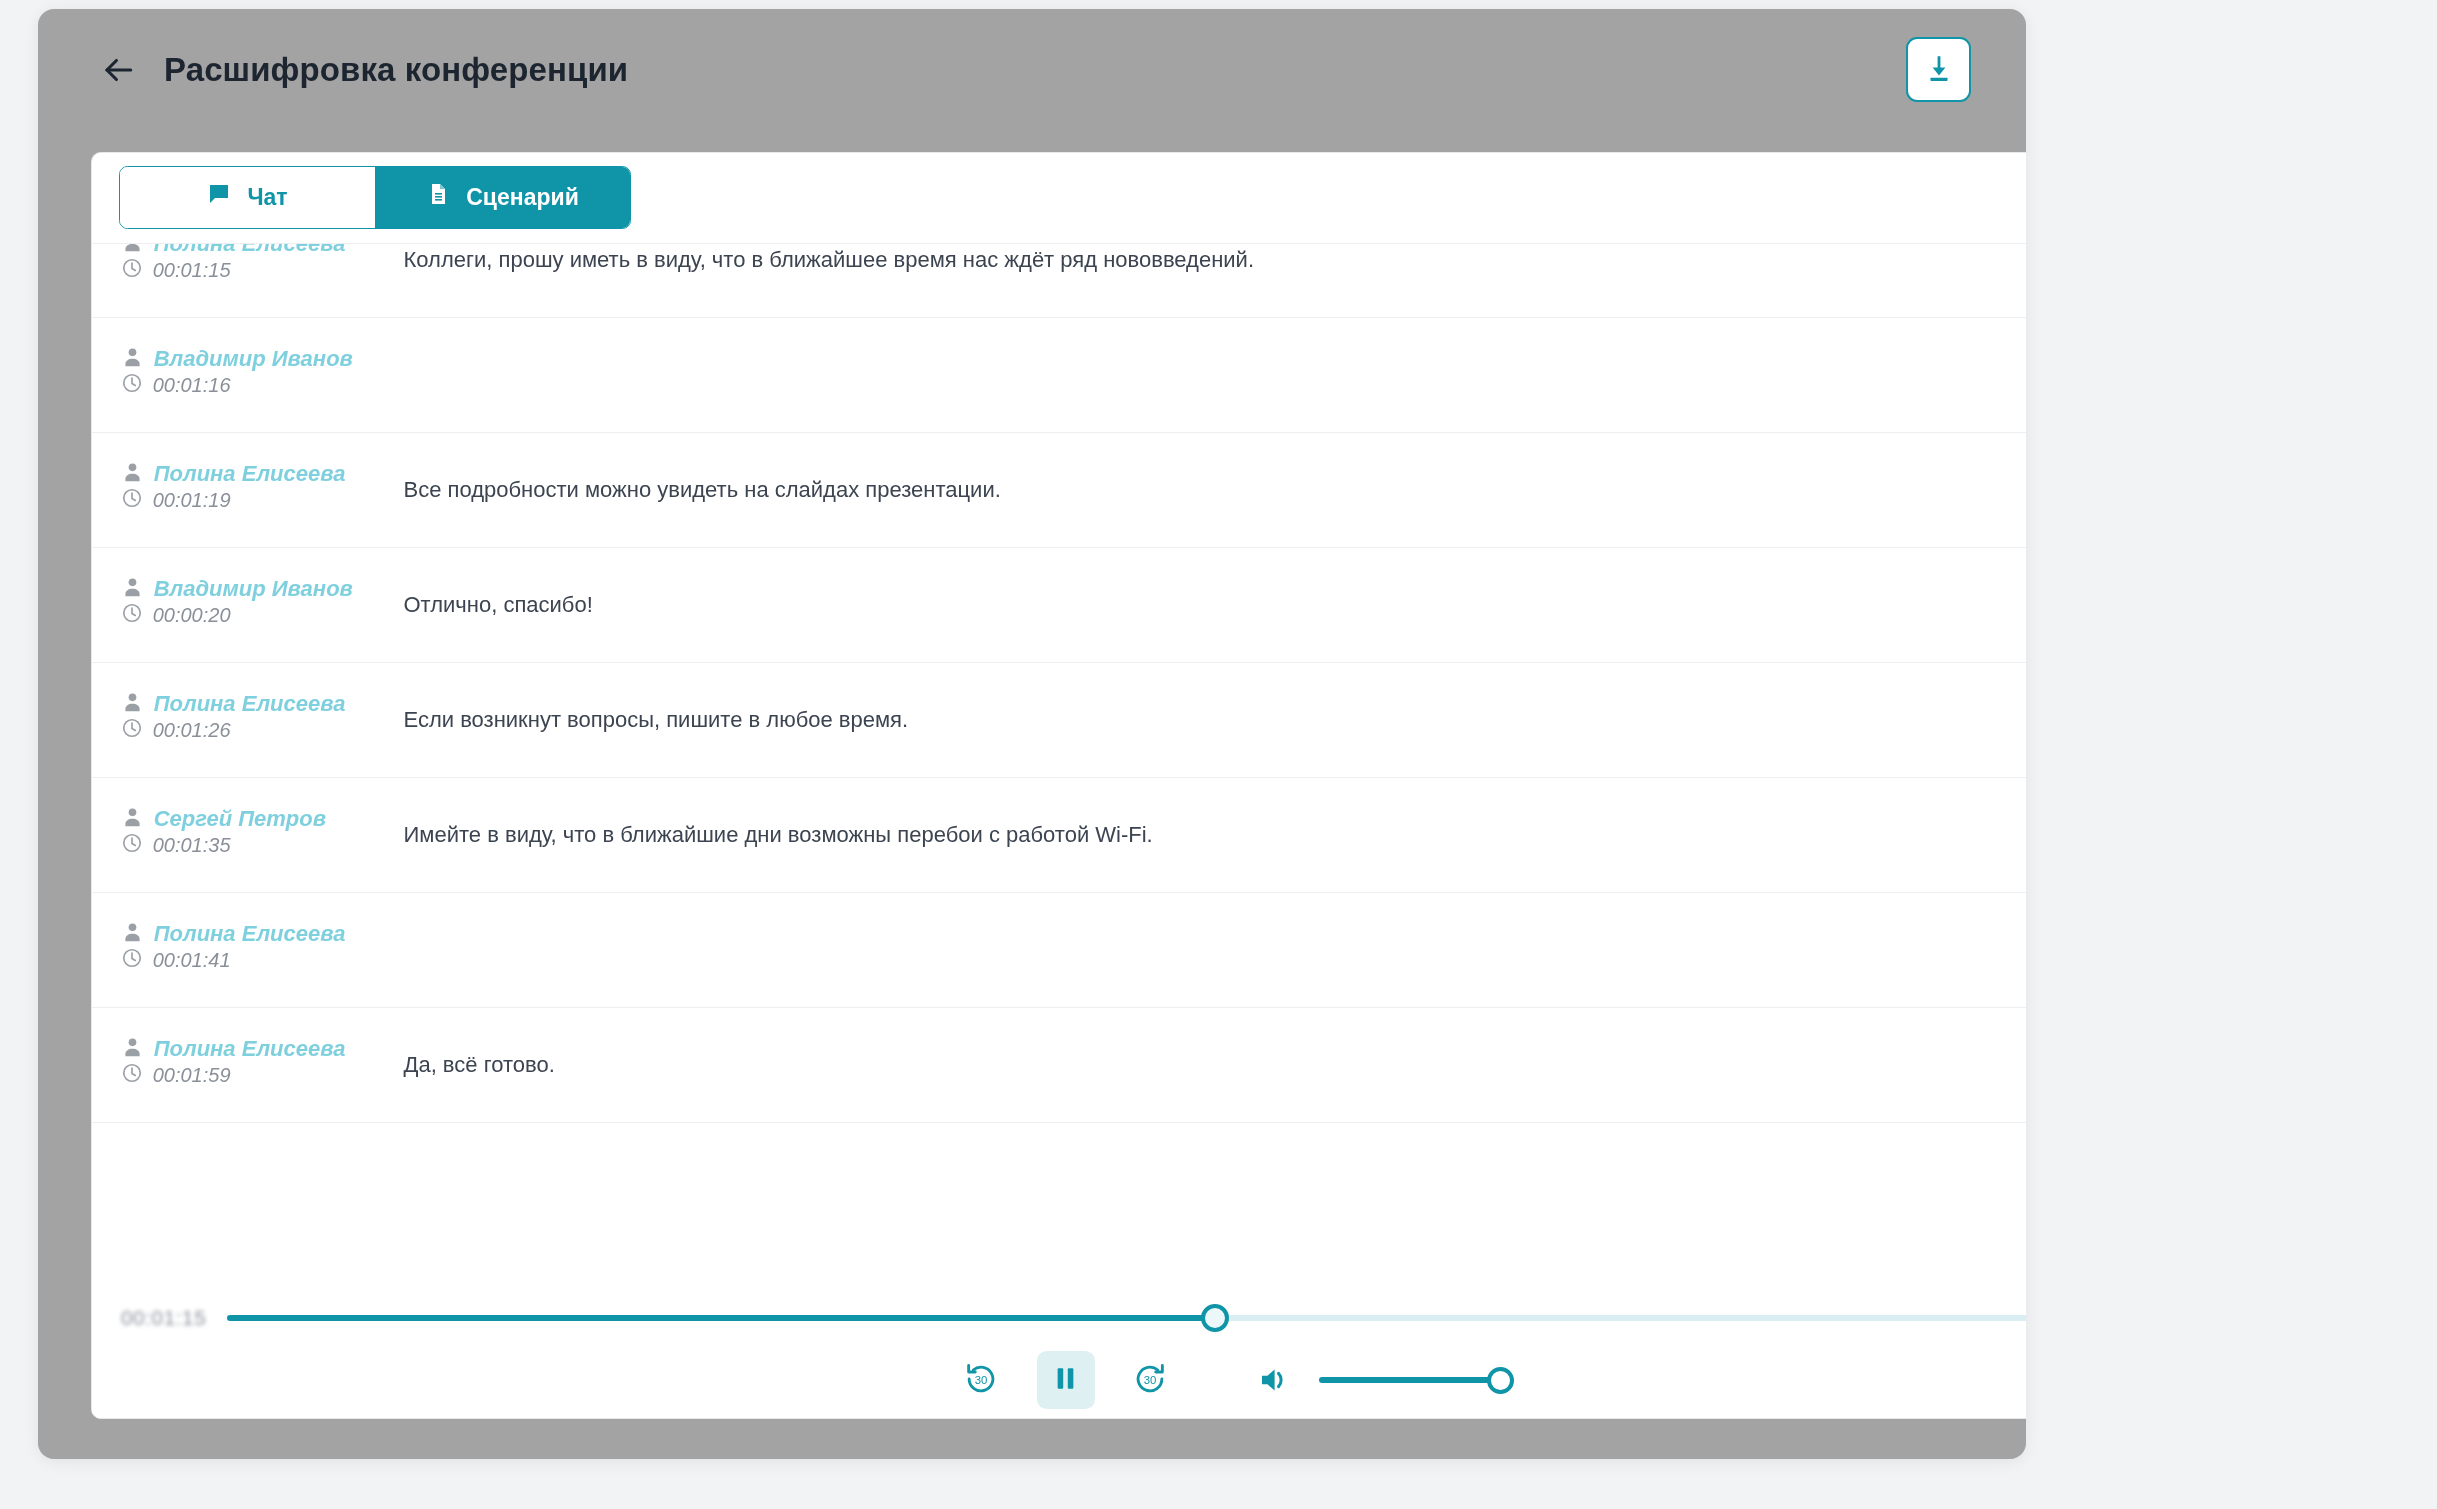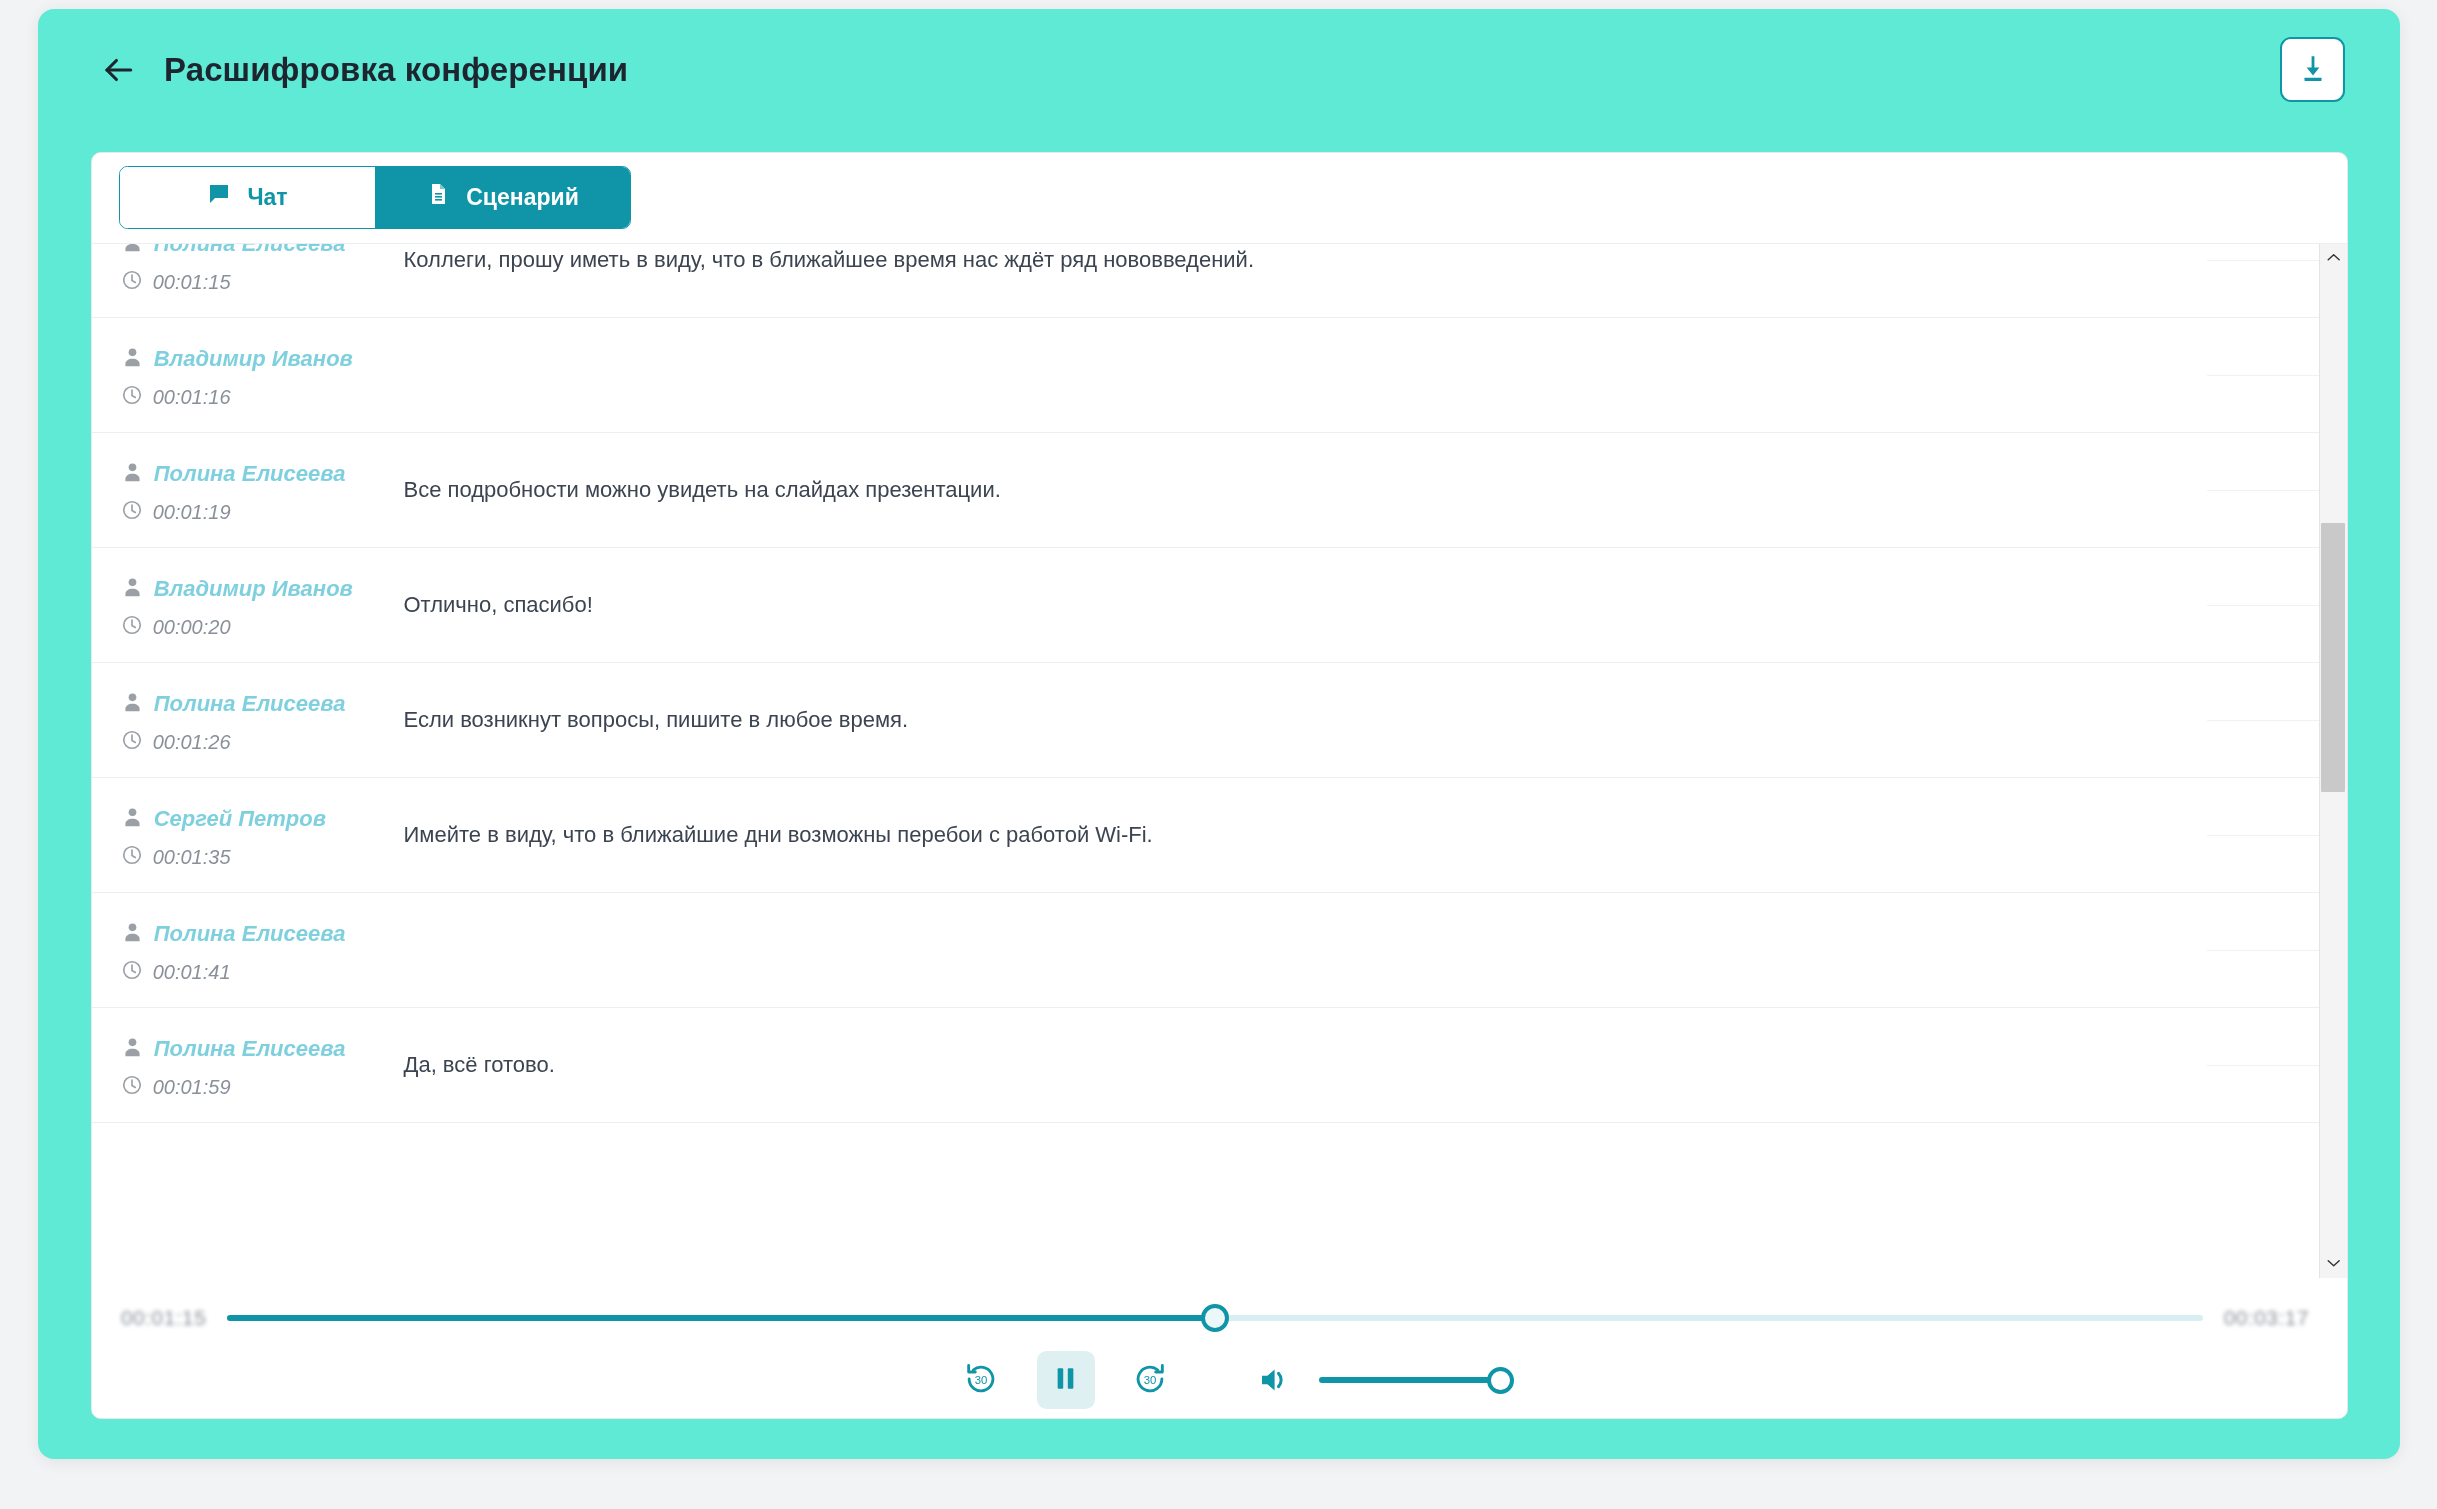--- a/index.html
+++ b/index.html
@@ -11,23 +11,23 @@
   body {
     width: 2438px;
     height: 1510px;
     overflow: hidden;
   }
 
   .app-window {
     position: absolute;
     left: 38px;
     top: 8.5px;
-    width: 2362px;
+    width: 1988px;
     height: 1450px;
-    background: #5eead4;
+    background: #a3a3a3;
     border-radius: 16px;
     box-shadow: 0 2.4px 16px rgba(0,0,0,0.07);
     overflow: hidden;
   }
 
   
   .header {
     position: absolute;
     left: 0; top: 0;
     width: 100%;
@@ -151,21 +151,21 @@
     font-style: italic;
   }
   .speaker-name {
     font-size: 22px;
     color: #7fd0de;
     font-weight: bold;
   }
   .timestamp {
     font-size: 20px;
     color: #8a9099;
-    margin-top: 12px;
+    margin-top: 0;
   }
   .row .msg {
     flex: 1 1 auto;
     padding: 41px 36px 0 25.5px;
     font-size: 22px;
     color: #3b4450;
     line-height: 1.45;
     box-sizing: border-box;
   }
   

